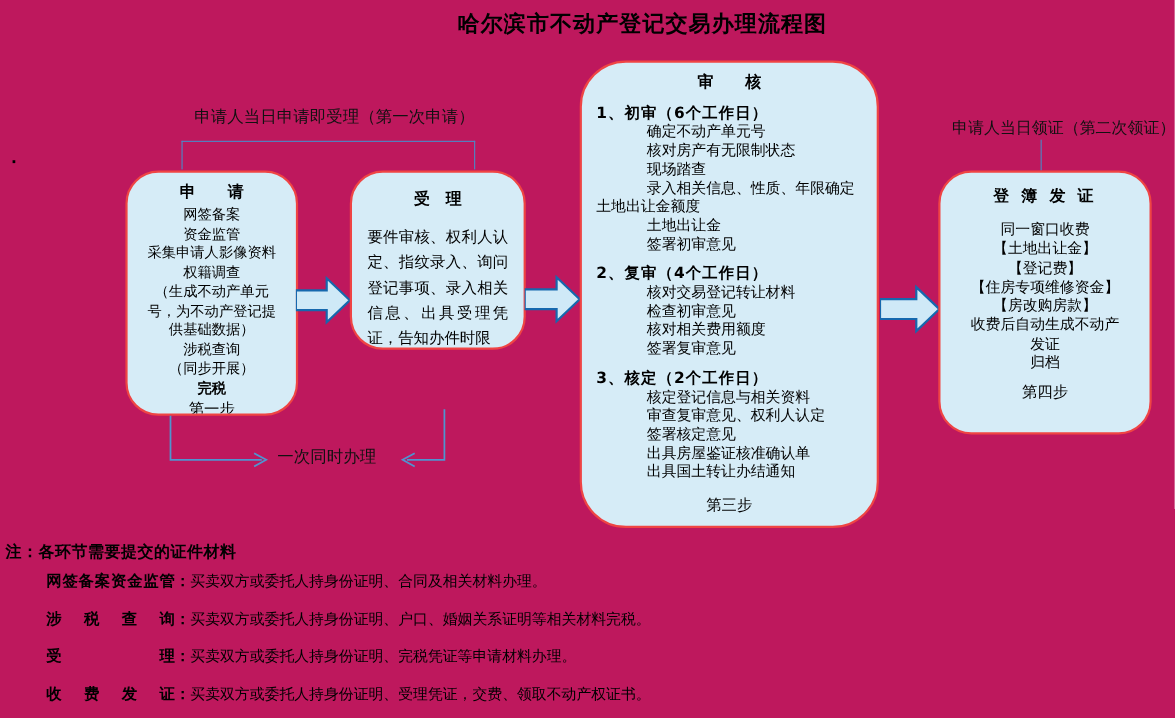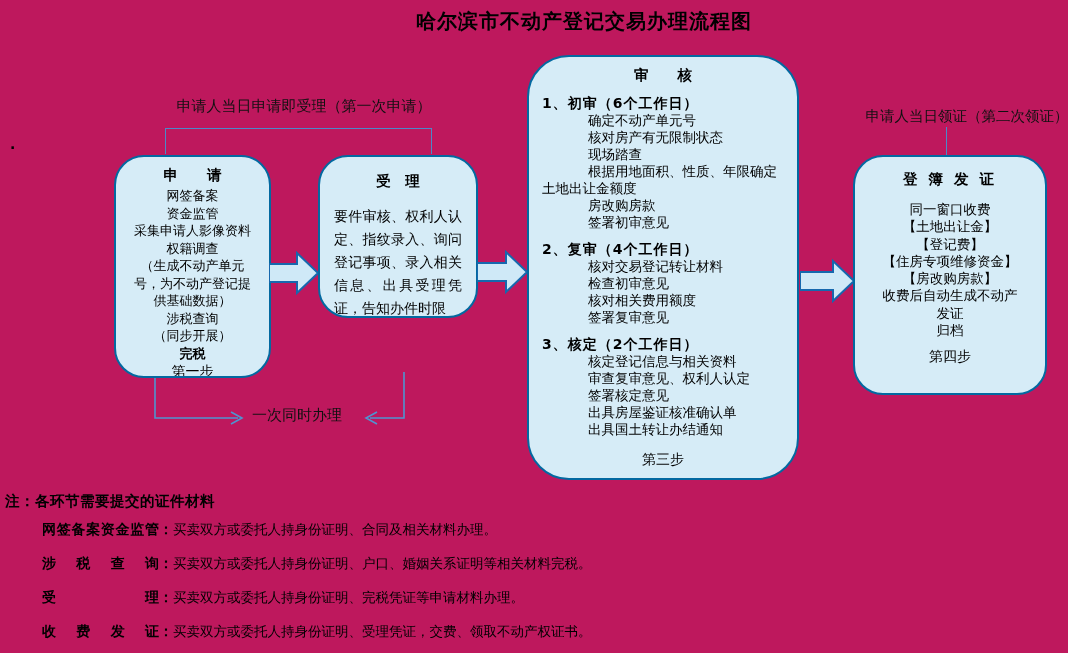--- a/index.html
+++ b/index.html
@@ -33,21 +33,21 @@
     border-right:1.5px solid #4a89c8;
   }
   .vline-issue {
     left:946px; top:127px; width:0; height:28px;
     border-left:1.5px solid #4a89c8;
   }
 
   
   .pbox {
     background:#d6ecf7;
-    border:2px solid #0369a1;
+    border:2px solid #ef4444;
     border-radius:30px;
     overflow:hidden;
   }
   .box-apply  { left:114px; top:155px; width:157px; height:223px; text-align:center; padding-top:8px; }
   .box-accept { left:318px; top:155px; width:160px; height:163px; text-align:center; padding:14px 14px 0; }
   .box-review { left:527px; top:55px;  width:272px; height:425px; border-radius:42px; padding:8px 13px 0; }
   .box-issue  { left:853px; top:155px; width:194px; height:240px; text-align:center; padding-top:12px; }
 
   .box-title { font-size:14.5px; font-weight:bold; line-height:20px; text-align:center; }
   .step-label { font-size:14px; font-weight:normal; text-align:center; }
@@ -136,22 +136,22 @@
   </svg>
 
   <div class="abs pbox box-review">
     <div class="box-title">审　　核</div>
 
     <div class="section">
       <div class="section-heading">1、初审（6个工作日）</div>
       <div class="item">确定不动产单元号</div>
       <div class="item">核对房产有无限制状态</div>
       <div class="item">现场踏查</div>
-      <div class="item">根据用地面积、性质、年限确定土地出让金额度</div>
-      <div class="item">房改购房款</div>
+      <div class="item">录入相关信息、性质、年限确定土地出让金额度</div>
+      <div class="item">土地出让金</div>
       <div class="item">签署初审意见</div>
     </div>
 
     <div class="section">
       <div class="section-heading">2、复审（4个工作日）</div>
       <div class="item">核对交易登记转让材料</div>
       <div class="item">检查初审意见</div>
       <div class="item">核对相关费用额度</div>
       <div class="item">签署复审意见</div>
     </div>

